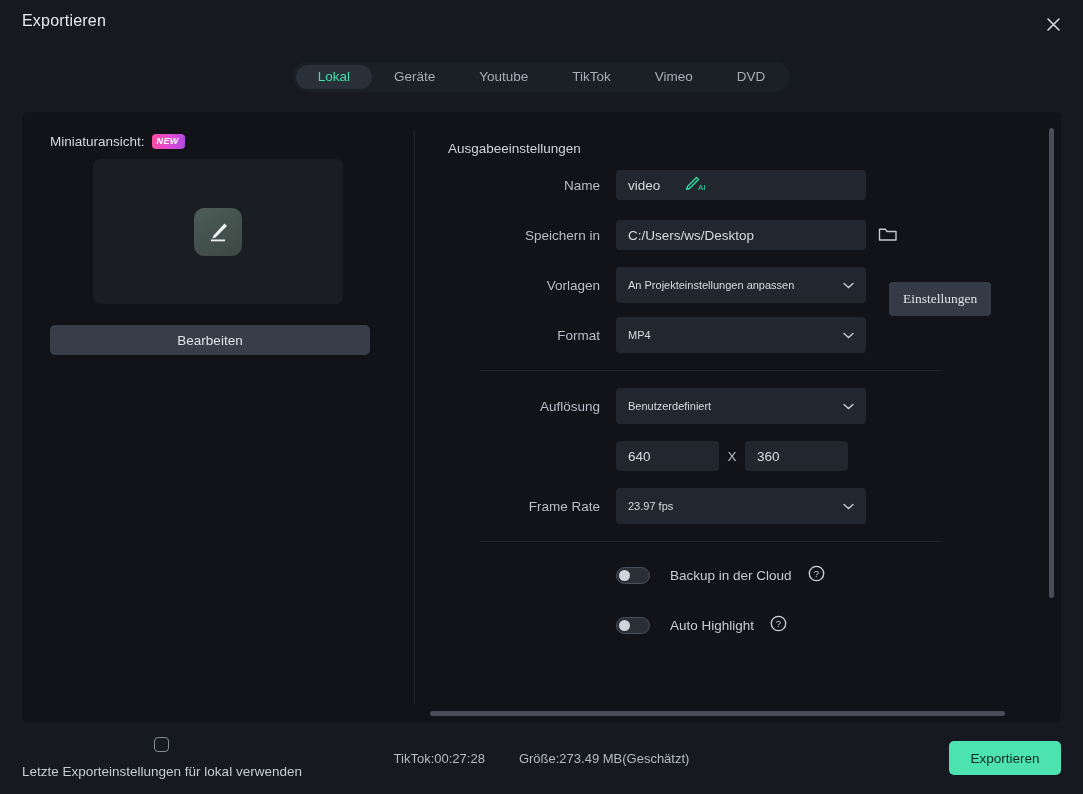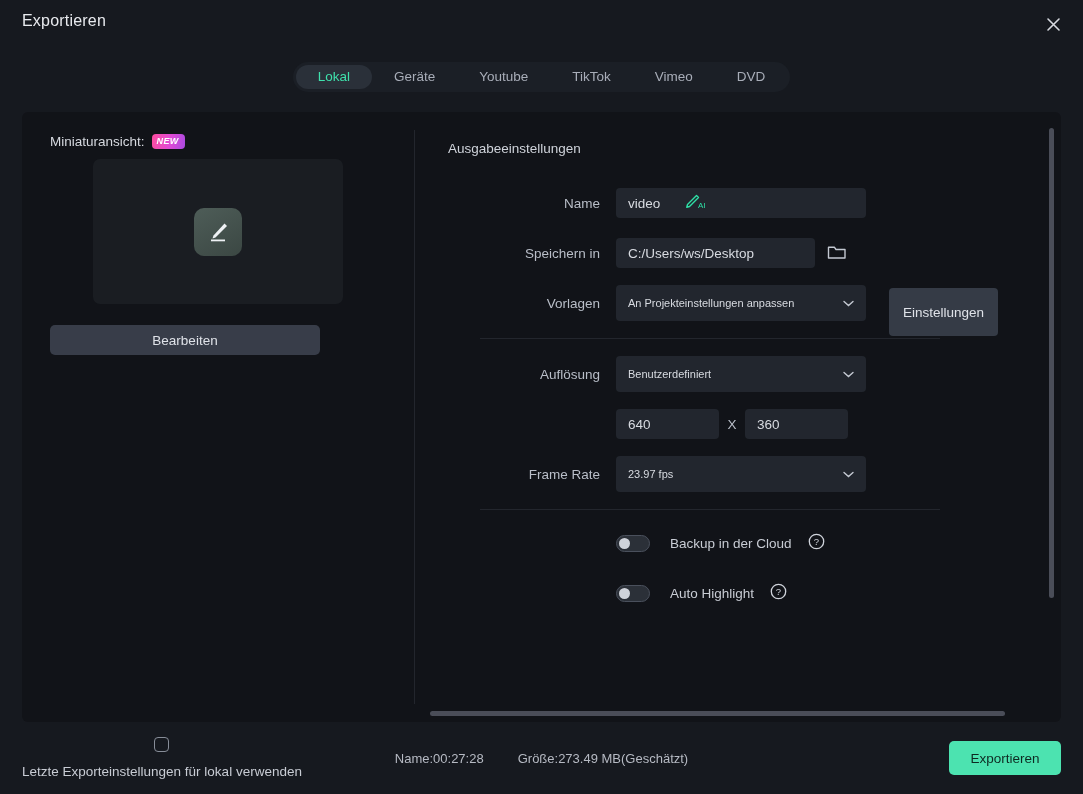--- a/index.html
+++ b/index.html
@@ -107,42 +107,42 @@
     border-radius: 7px;
     display: flex; align-items: center; justify-content: center;
   }
   .preview-icon {
     width: 48px; height: 48px;
     border-radius: 10px;
     background: linear-gradient(150deg, #4e5d58 0%, #3b4743 100%);
     display: flex; align-items: center; justify-content: center;
   }
   .edit-btn {
-    width: 270px; height: 30px;
+    width: 320px; height: 30px;
     margin: 21px 0 0 0;
     background: #383d49;
     border: none; border-radius: 5px;
     color: #dfe2e8; font-size: 13.5px;
     font-family: "Liberation Sans", sans-serif;
     cursor: pointer;
   }
 
   
   .rightcol {
     flex: 1 1 auto;
     position: relative;
     padding: 29px 0 0 0;
     overflow: hidden;
   }
   .section-title {
     font-size: 13.5px; color: #cfd3da;
     margin: 0 0 0 33px;
   }
 
-  .rows { margin-top: 32px; }
+  .rows { margin-top: 14px; }
   .row {
     display: flex; align-items: center;
     height: 30px;
     margin-bottom: 20px;
     position: relative;
   }
   .row .lbl {
     width: 201px;
     text-align: right;
     padding-right: 16px;
@@ -154,21 +154,21 @@
     height: 30px;
     background: #22262e;
     border: none; border-radius: 4px;
     color: #d8dbe1;
     font-size: 13.5px;
     font-family: "Liberation Sans", sans-serif;
     padding: 0 12px;
     outline: none;
   }
   .field.name { width: 250px; }
-  .field.path { width: 199px; padding-right: 28px; }
+  .field.path { width: 250px; padding-right: 28px; }
   .select {
     width: 250px; height: 36px;
     background: #22262e;
     border-radius: 4px;
     color: #d8dbe1;
     font-size: 11px;
     display: flex; align-items: center;
     padding: 0 12px;
     cursor: pointer;
     position: relative;
@@ -180,25 +180,25 @@
   .field-wrap { position: relative; display: inline-block; }
   .folder-ic {
     position: absolute; right: -32px; top: 6px;
     cursor: pointer;
   }
   .ai-ic {
     position: absolute; left: 268px; top: 3px;
     cursor: pointer;
   }
   .settings-btn {
-    position: absolute; left: 474px; top: 0;
-    height: 48px; padding: 0 14px;
+    position: absolute; left: 474px; top: 12px;
+    height: 34px; padding: 0 14px;
     background: #353b46; border: none; border-radius: 4px;
     color: #dfe2e8; font-size: 13.5px;
-    font-family: Liberation Sans, sans-serif;
+    font-family: Liberation Serif, serif;
     white-space: nowrap;
     cursor: pointer;
   }
 
   .divider {
     height: 1px;
     background: #23262d;
     margin: 10px 0 20px 65px;
     width: 460px;
   }
@@ -379,20 +379,29 @@
           <div class="lbl">Vorlagen</div>
           <div class="select">
             <span class="val">An Projekteinstellungen anpassen</span>
             <svg class="chev" width="11" height="7" viewBox="0 0 11 7">
               <path d="M1 1.5 L5.5 5.5 L10 1.5" fill="none" stroke="#c4c9d2" stroke-width="1.4" stroke-linecap="round"></path>
             </svg>
           </div>
           <button class="settings-btn">Einstellungen</button>
         </div>
 
+        <div class="row">
+          <div class="lbl">Format</div>
+          <div class="select">
+            <span class="val">MP4</span>
+            <svg class="chev" width="11" height="7" viewBox="0 0 11 7">
+              <path d="M1 1.5 L5.5 5.5 L10 1.5" fill="none" stroke="#c4c9d2" stroke-width="1.4" stroke-linecap="round"></path>
+            </svg>
+          </div>
+        </div>
 
         <div class="divider"></div>
 
 
         <div class="row">
           <div class="lbl">Auflösung</div>
           <div class="select">
             <span class="val">Benutzerdefiniert</span>
             <svg class="chev" width="11" height="7" viewBox="0 0 11 7">
               <path d="M1 1.5 L5.5 5.5 L10 1.5" fill="none" stroke="#c4c9d2" stroke-width="1.4" stroke-linecap="round"></path>
@@ -453,19 +462,19 @@
       <div class="hscroll"></div>
     </div>
   </div>
 
   <div class="footer">
     <div class="chk-wrap">
       <span class="chk"></span>
       <span class="chk-label">Letzte Exporteinstellungen für lokal verwenden</span>
     </div>
     <div class="meta">
-      <span>Name:00:27:28</span>
+      <span>TikTok:00:27:28</span>
       <span>Größe:273.49 MB(Geschätzt)</span>
     </div>
     <button class="export-btn">Exportieren</button>
   </div>
 
 </div>
 
 </body></html>

